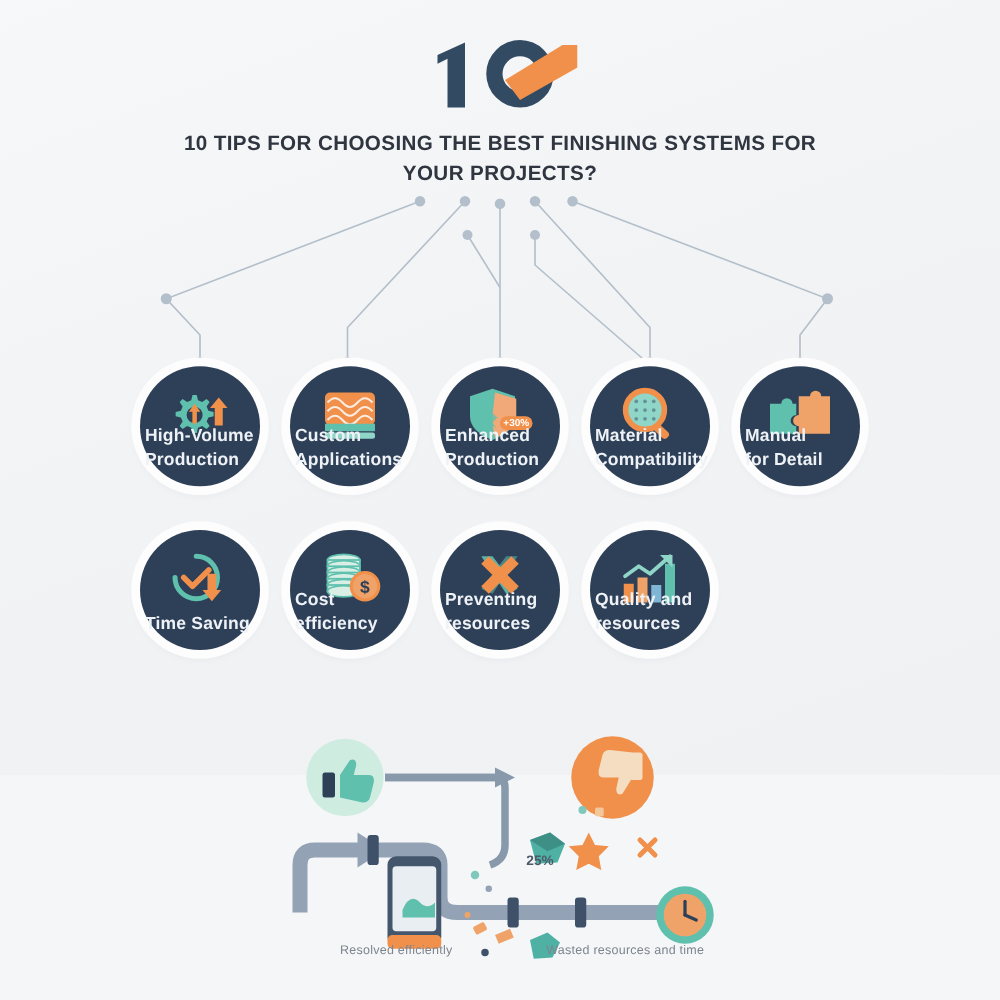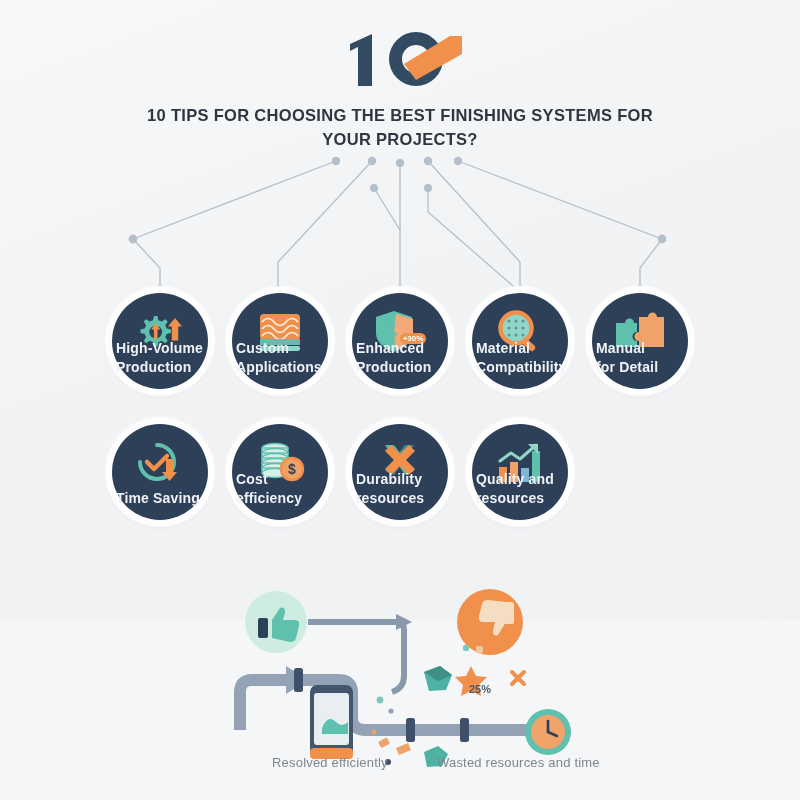--- a/index.html
+++ b/index.html
@@ -106,35 +106,34 @@
   
   .bottom-illu {
     position: absolute;
     left: 228px;
     top: 580px;
     width: 360px;
     height: 200px;
   }
   .caption {
     position: absolute;
-    font-size: 13px;
+    font-size: 10px;
     color: #7d858f;
     letter-spacing: 0.2px;
     white-space: nowrap;
   }
   .caption-left { left: 272px; top: 755px; }
   .caption-right { left: 437px; top: 755px; }
   .pct-label {
     position: absolute;
     left: 421px;
     top: 683px;
     font-size: 11px;
     font-weight: bold;
     color: #4d5a69;
-    margin-left: 48px;
   }
 </style>
 </head>
 <body>
 
 <div class="canvas">
 
   <div class="logo">
     <svg width="124" height="62" viewBox="0 0 124 62" aria-hidden="true">
 
@@ -313,21 +312,21 @@
   <div class="node row2 c3">
     <div class="glyph">
       <svg width="48" height="44" viewBox="0 0 48 44" aria-hidden="true">
         <path d="M9 4 l9 0 20 26 -9 4z" fill="#5fc0ae" opacity="0.9"></path>
         <path d="M38 4 l-9 0 -20 26 9 4z" fill="#5fc0ae" opacity="0.55"></path>
         <path d="M9 10 l6-6 24 24 -6 6z" fill="#f0904a"></path>
         <path d="M39 10 l-6-6 -24 24 6 6z" fill="#f0904a"></path>
       </svg>
     </div>
     <div class="node-label">
-      <span>Durability</span><br>
+      <span>Preventing</span><br>
       <span>resources</span>
     </div>
   </div>
 
   <div class="node row2 c4">
     <div class="glyph">
       <svg width="50" height="44" viewBox="0 0 50 44" aria-hidden="true">
         <rect x="4" y="26" width="8" height="15" fill="#f0904a"></rect>
         <rect x="15" y="21" width="8" height="20" fill="#f0a368"></rect>
         <rect x="26" y="27" width="8" height="14" fill="#7fb6d6"></rect>

